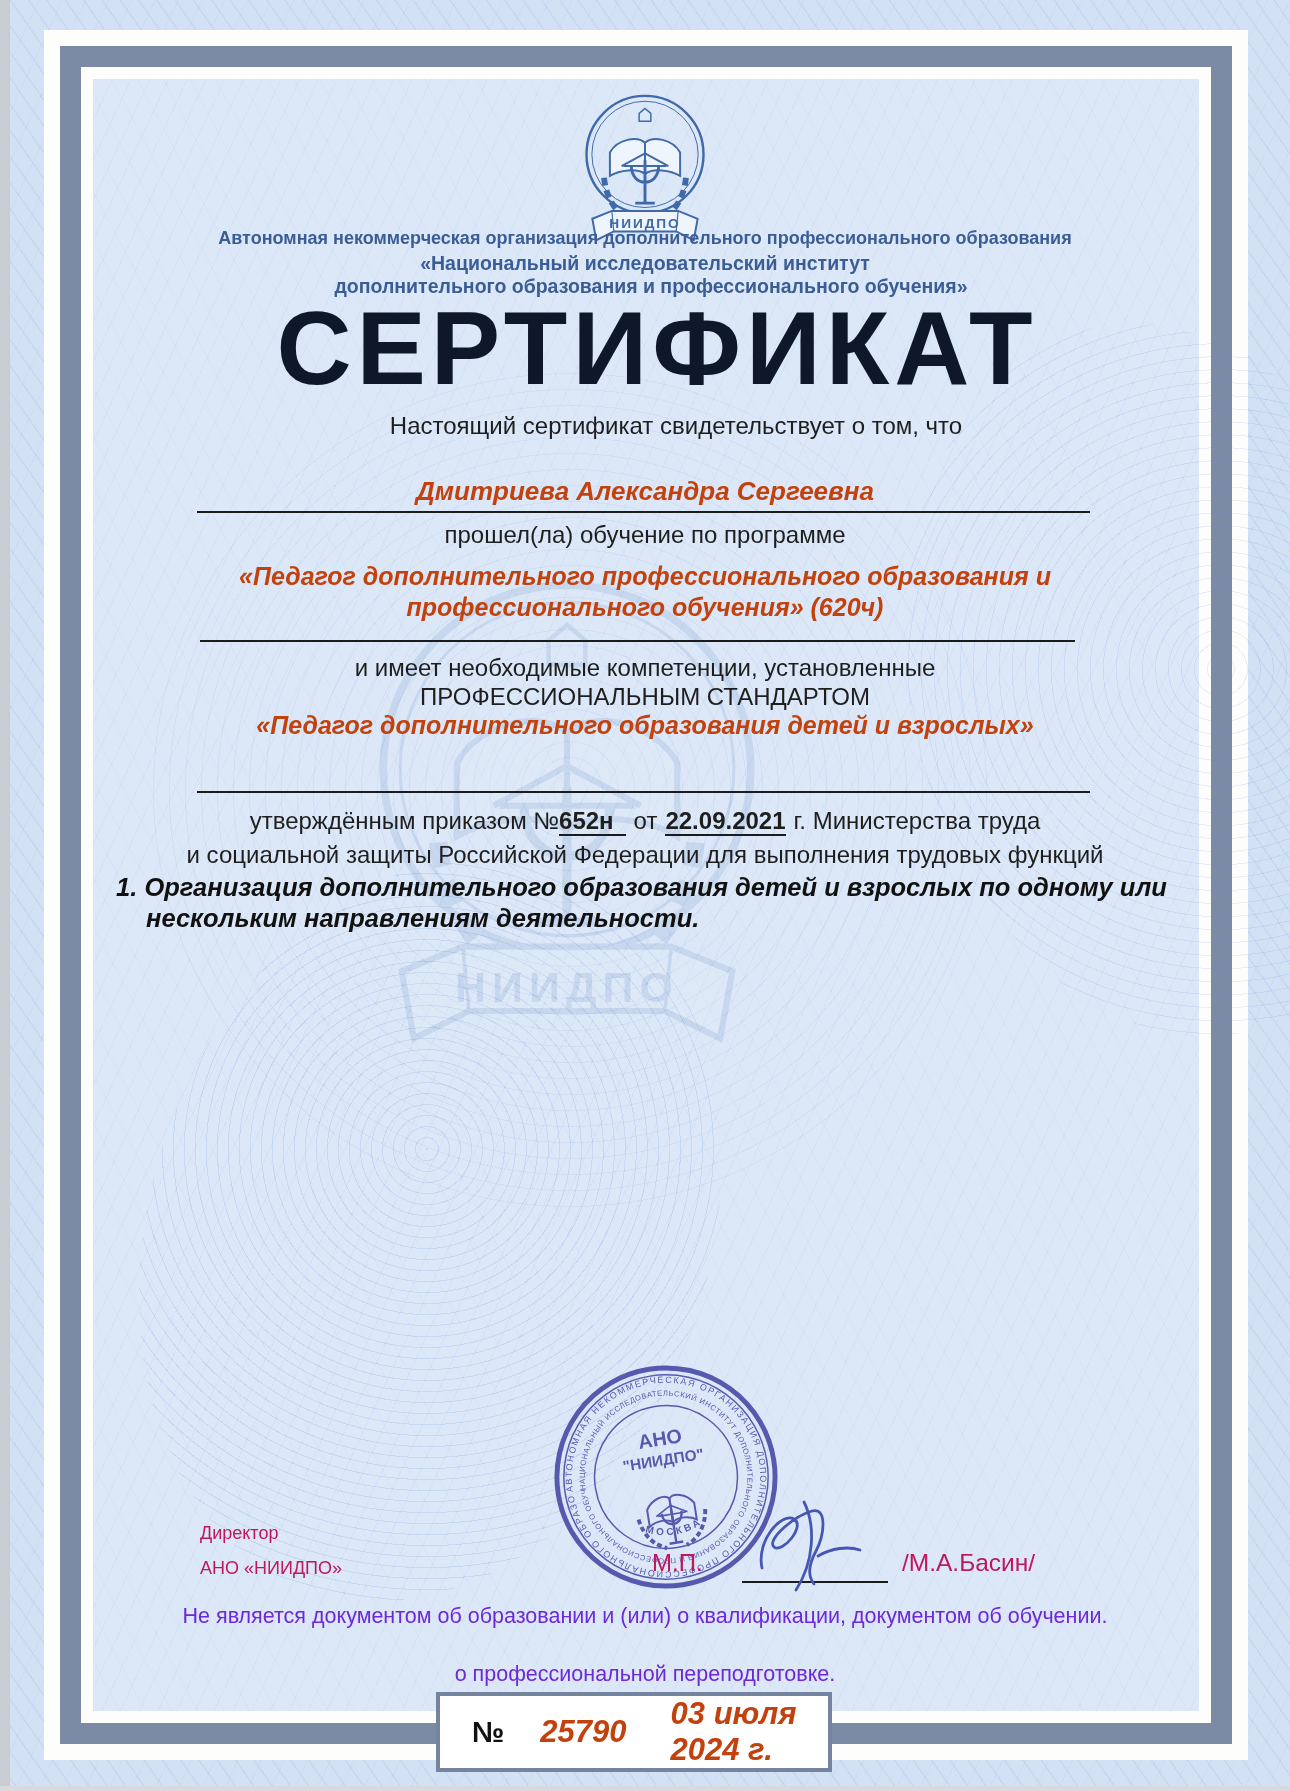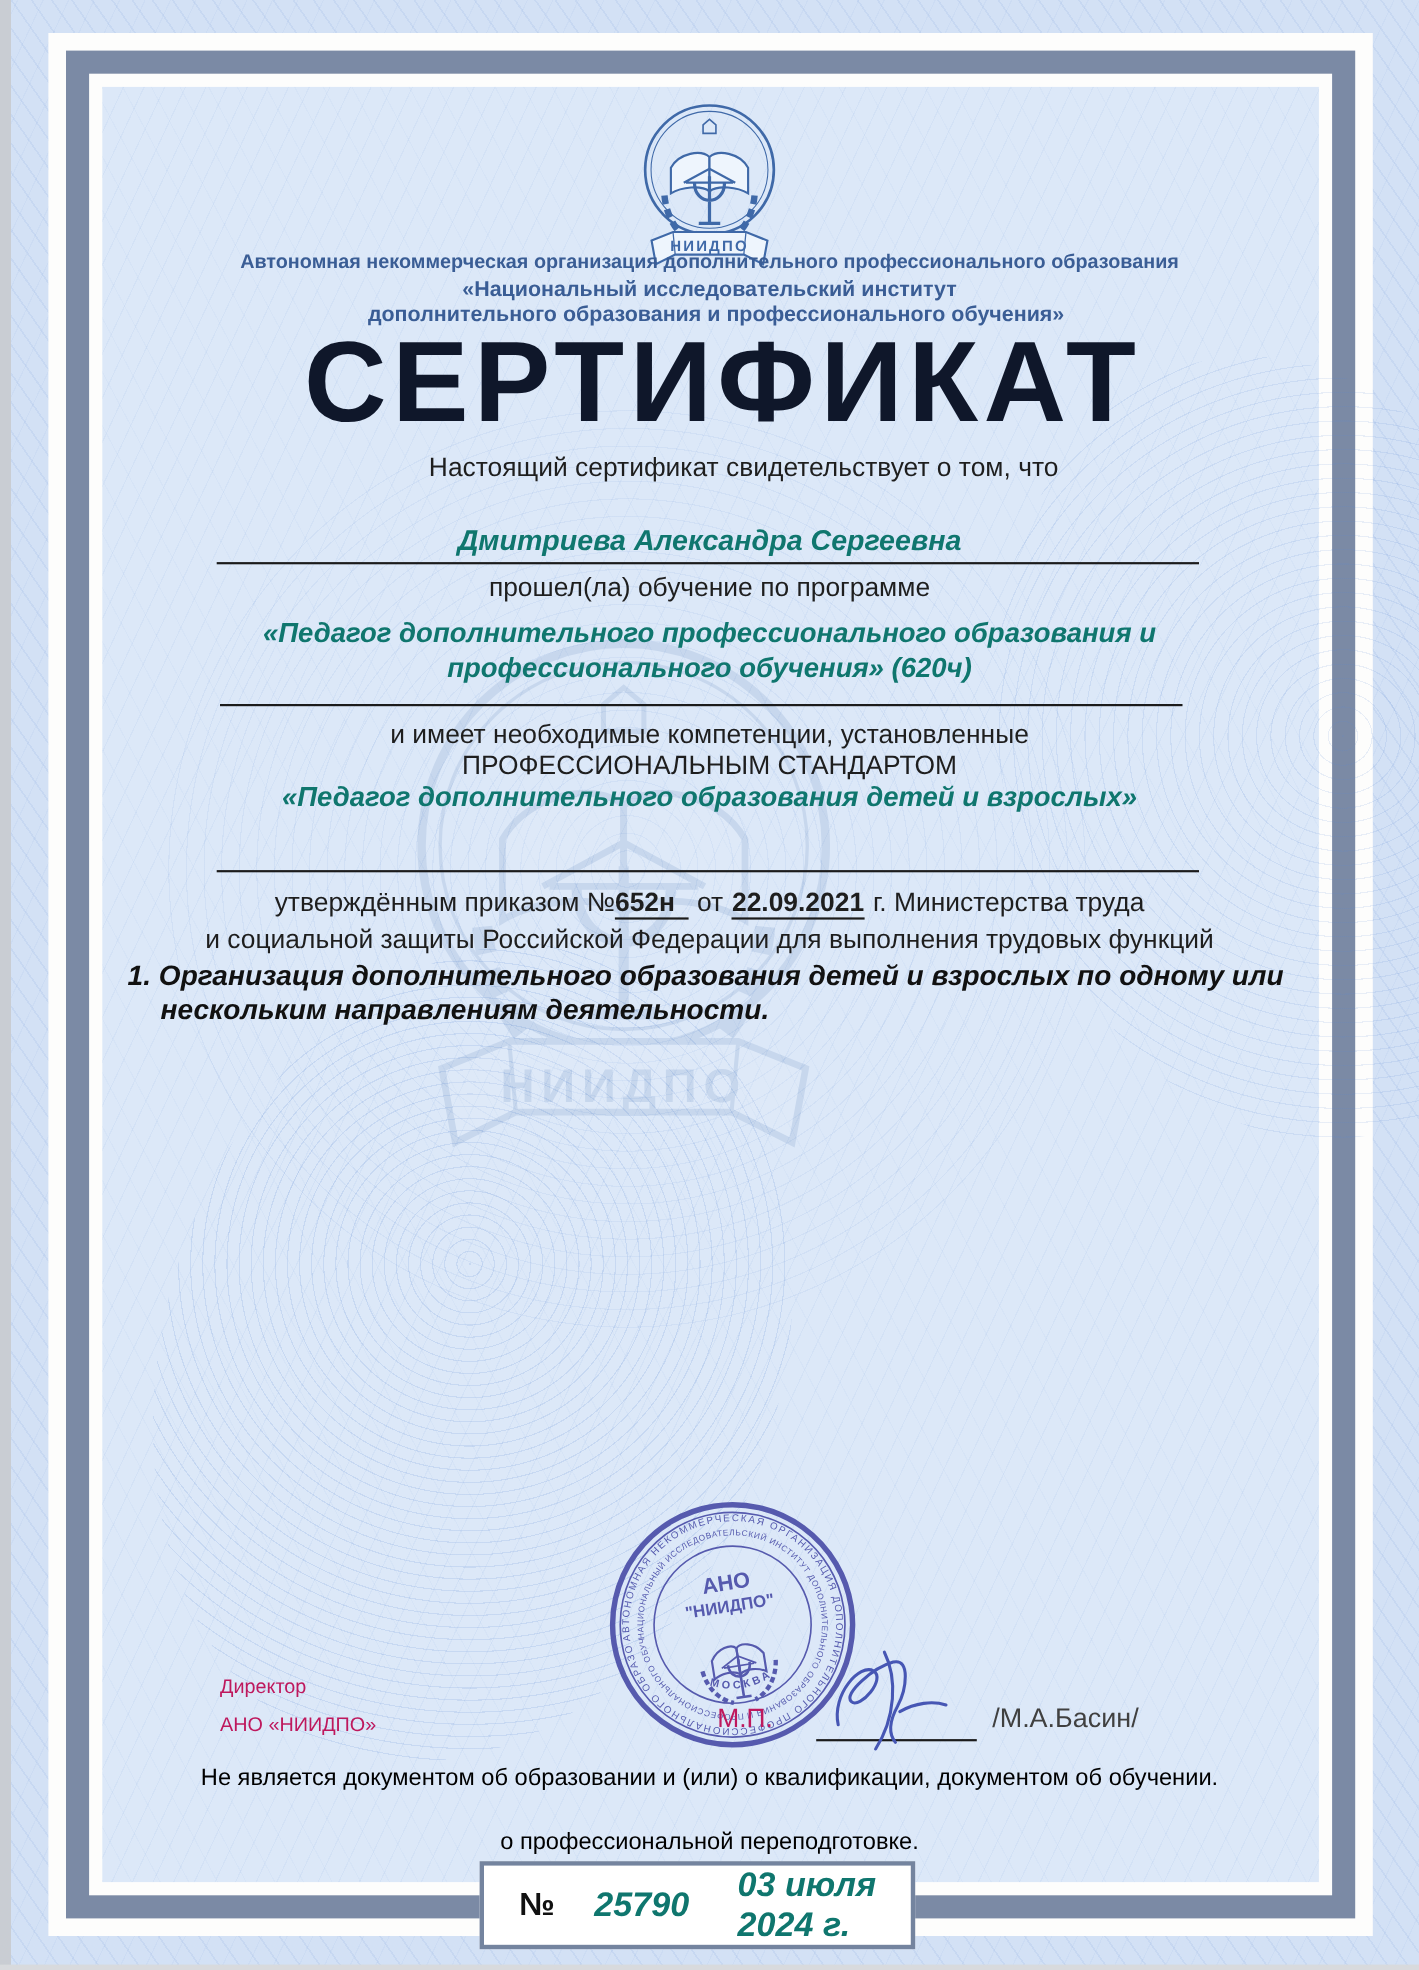--- a/index.html
+++ b/index.html
@@ -40,49 +40,49 @@
   .abs{position:absolute;}
   .ctr{left:0;width:1290px;text-align:center;}
 
   
   .org-line{color:#3a5d95;font-weight:700;}
   .org-1{top:228px;font-size:18px;}
   .org-2{top:252px;font-size:19.5px;}
   .org-3{top:275px;font-size:19.5px;padding-left:12px;}
   .big-title{top:296px;font-size:104px;font-weight:800;color:#0f172a;letter-spacing:5px;line-height:1;padding-left:24px;}
   .t24{font-size:24px;color:#1e1e1e;}
-  .bi{font-weight:700;font-style:italic;color:#0f766e;}
+  .bi{font-weight:700;font-style:italic;color:#c2410c;}
   .rule{position:absolute;height:2px;background:#1b1b1b;}
   .underlined{border-bottom:2.5px solid #1b1b1b;}
   .order-b{font-weight:700;}
 
   .func-item{position:absolute;left:116px;top:872px;width:1070px;
     font-size:25.5px;line-height:31px;font-weight:700;font-style:italic;color:#111;
     padding-left:30px;text-indent:-30px;}
 
   .director{font-size:18px;color:#be185d;line-height:35px;}
 
-  .disclaimer{font-size:21.5px;color:#000000;line-height:29px;}
+  .disclaimer{font-size:21.5px;color:#6d28d9;line-height:29px;}
 
   .num-box{position:absolute;left:436px;top:1692px;width:396px;height:80px;background:#fff;
     border:4px solid #74849f;z-index:70;display:flex;align-items:center;padding-left:32px;}
   .num-sign{font-size:29px;font-weight:700;color:#111;}
   .num-val{font-size:31px;margin-left:36px;}
   .num-date{font-size:31px;margin-left:44px;}
 
   .logo-svg{position:absolute;left:567px;top:84px;width:156px;height:171px;}
   .watermark-svg{position:absolute;left:322px;top:548px;width:490px;height:537px;opacity:0.13;}
 
   .stamp-svg{position:absolute;left:547px;top:1358px;width:238px;height:238px;
     transform:rotate(-9deg);opacity:.92;z-index:20;}
 
   .sig-line{position:absolute;left:742px;top:1581px;width:146px;height:2px;background:#1b1b1b;z-index:22;}
   .sig-svg{position:absolute;left:748px;top:1496px;width:140px;height:96px;z-index:23;}
   .mp-label{position:absolute;left:652px;top:1549px;font-size:24px;color:#be185d;z-index:21;}
-  .signer{position:absolute;left:902px;top:1549px;font-size:24.5px;color:#404040;z-index:21;}
+  .signer{position:absolute;left:902px;top:1549px;font-size:24.5px;color:#be185d;z-index:21;}
   .director-block{position:absolute;left:200px;top:1516px;}
 
   svg text{font-family:"Liberation Sans","DejaVu Sans",sans-serif;}
 </style>
 </head>
 <body>
 
 <div class="photo">
   <div class="outer-pattern"></div>
 

